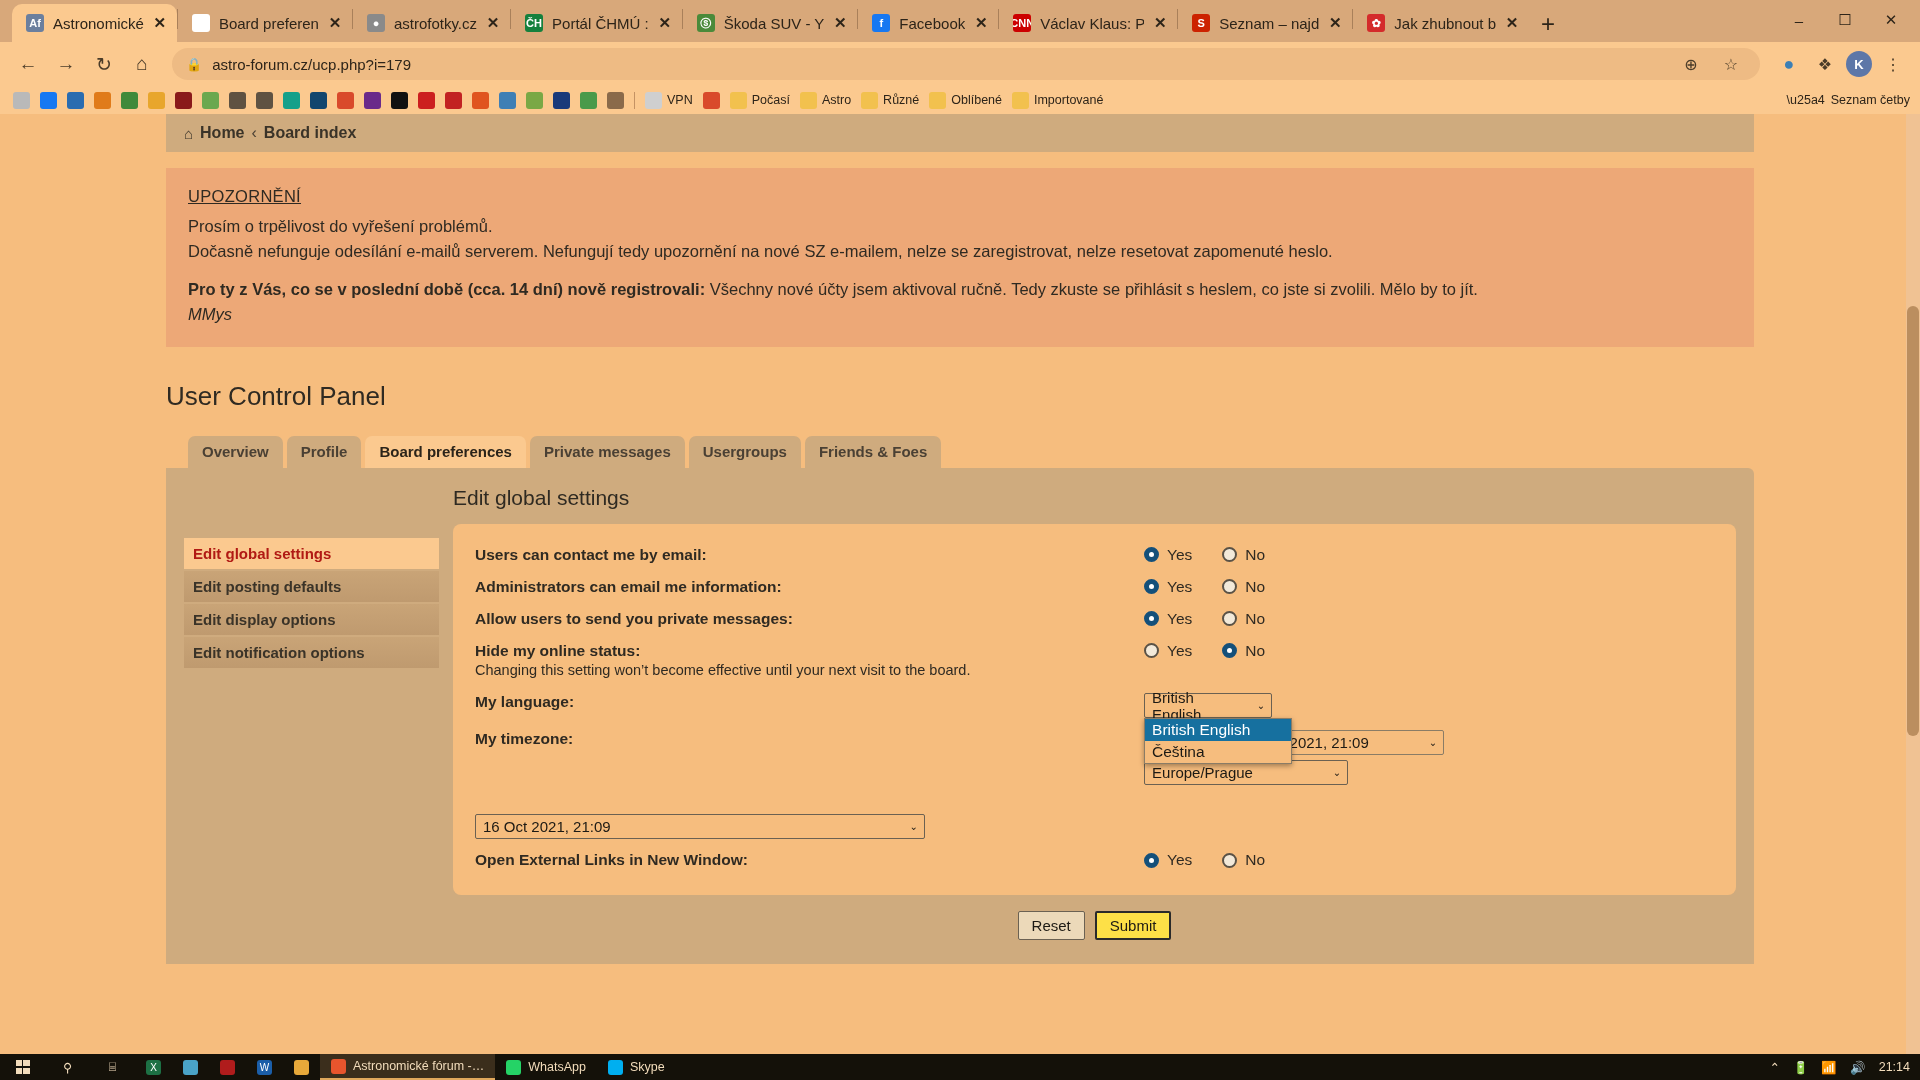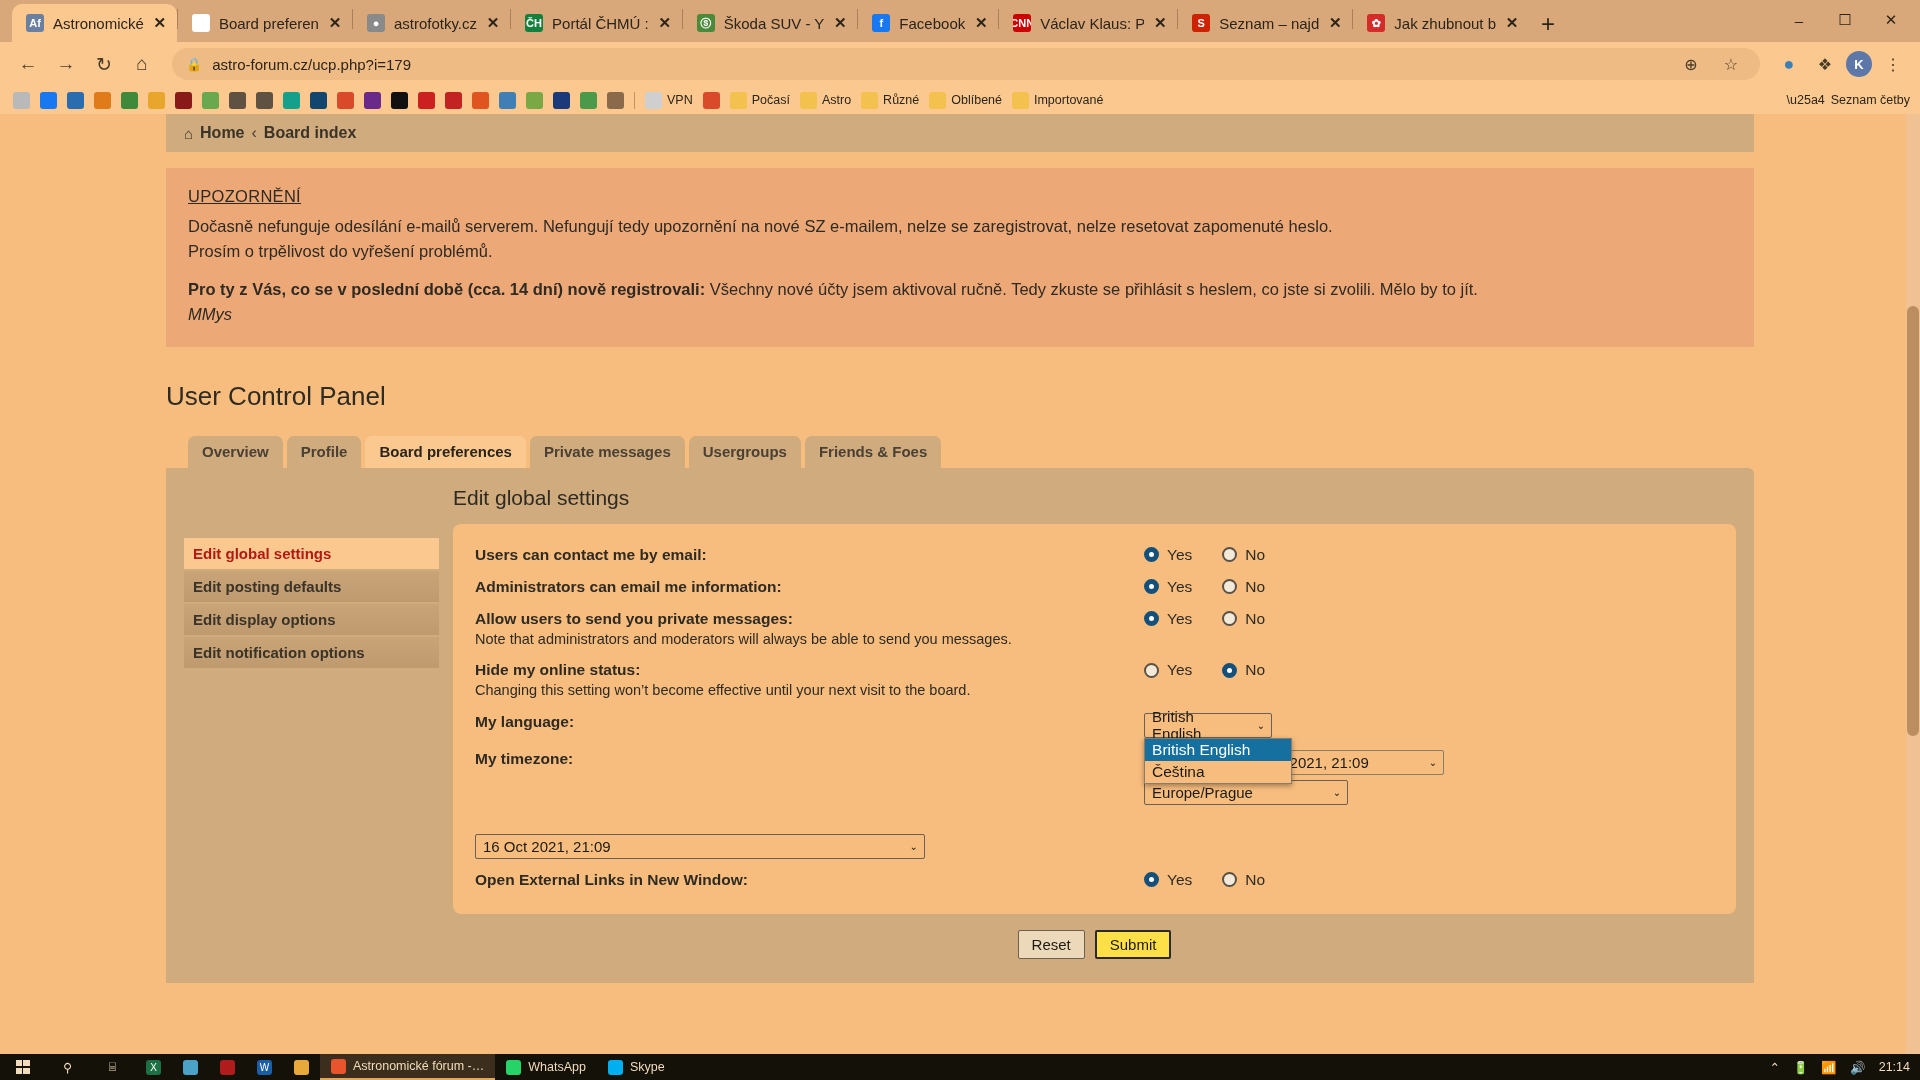--- a/index.html
+++ b/index.html
@@ -371,22 +371,22 @@
 
         <div id="breadcrumb">
           <span class="home-ico">⌂</span>
           <span>Home</span>
           <span class="sep">‹</span>
           <span>Board index</span>
         </div>
 
         <div id="notice">
           <span class="notice-title">UPOZORNĚNÍ</span>
+          <p>Prosím o trpělivost do vyřešení problémů.</p>
           <p>Dočasně nefunguje odesílání e-mailů serverem. Nefungují tedy upozornění na nové SZ e-mailem, nelze se zaregistrovat, nelze resetovat zapomenuté heslo.</p>
-          <p>Prosím o trpělivost do vyřešení problémů.</p>
           <div class="gap"></div>
           <p><span class="bold-lead">Pro ty z Vás, co se v poslední době (cca. 14 dní) nově registrovali:</span><span> Všechny nové účty jsem aktivoval ručně. Tedy zkuste se přihlásit s heslem, co jste si zvolili. Mělo by to jít.</span></p>
           <p class="sig">MMys</p>
         </div>
 
         <h1 id="ucp-title">User Control Panel</h1>
 
         <div id="ucp-tabs">
             <div class="ucp-tab">Overview</div>
             <div class="ucp-tab">Profile</div>
@@ -433,21 +433,20 @@
                       </span>
                       <span class="radio-group">
                         <span class="radio"></span>
                         <span class="radio-label">No</span>
                       </span>
                     </div>
                   </div>
                   <div class="frow">
                     <div class="flabel">
                       <span class="lb">Allow users to send you private messages:</span>
-                      <span class="lh">Note that administrators and moderators will always be able to send you messages.</span>
                     </div>
                     <div class="fcontrol">
                       <span class="radio-group">
                         <span class="radio on"></span>
                         <span class="radio-label">Yes</span>
                       </span>
                       <span class="radio-group">
                         <span class="radio"></span>
                         <span class="radio-label">No</span>
                       </span>

